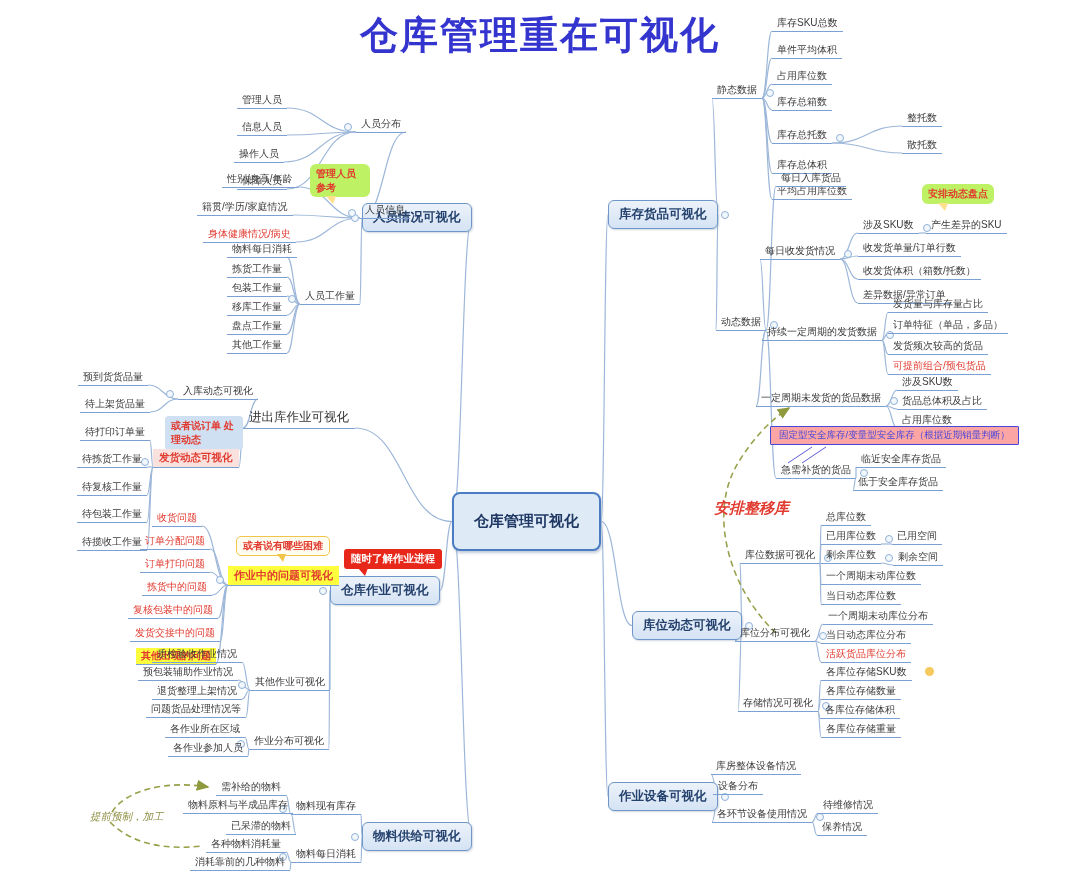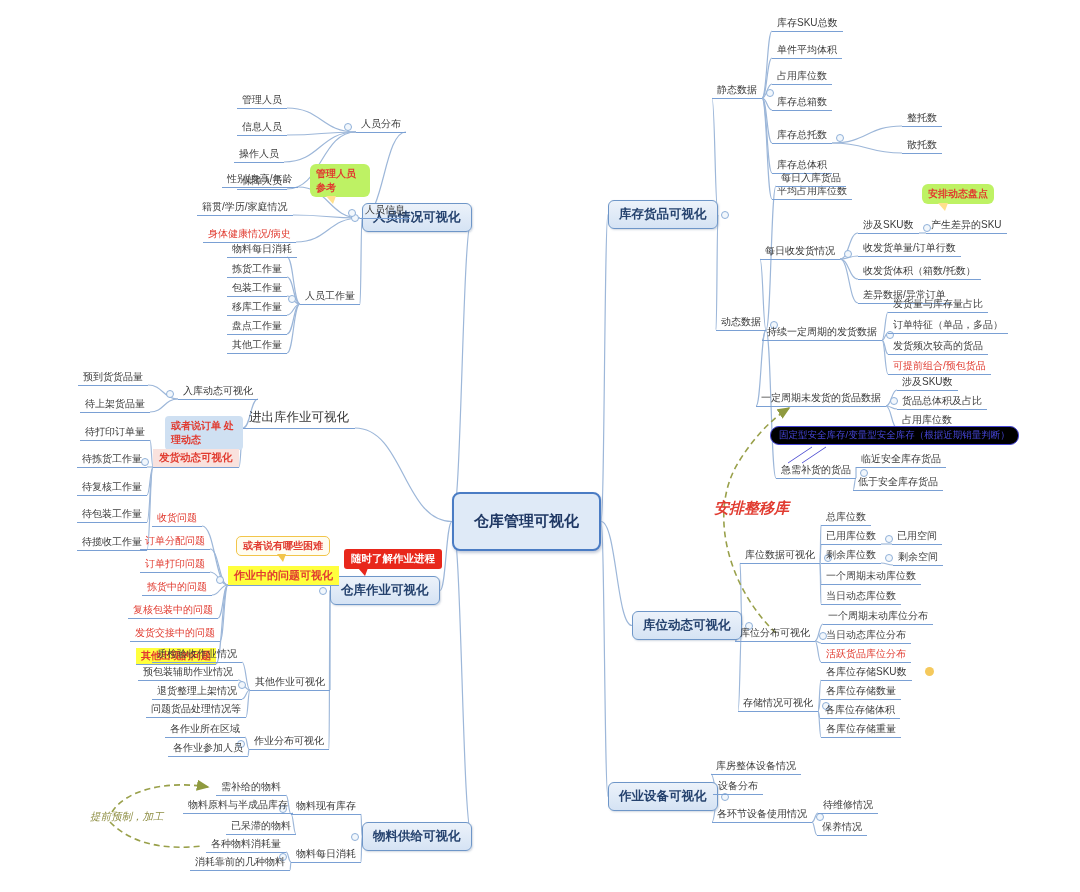--- a/index.html
+++ b/index.html
@@ -37,21 +37,21 @@
   .co-yb{background:#fffdf0;border:1.5px solid #f2c54a;border-radius:5px;color:#e13b30;
         font-weight:bold;font-size:10px;padding:2px 6px;}
   .co-yb::after{content:"";position:absolute;left:40px;bottom:-7px;
         border-left:6px solid transparent;border-right:3px solid transparent;
         border-top:8px solid #f2c54a;}
   .co-r{background:#e8271b;border-radius:3px;color:#fff;font-weight:bold;
         font-size:10.5px;padding:3px 7px;}
   .co-r::after{content:"";position:absolute;left:14px;bottom:-7px;
         border-left:7px solid transparent;border-right:3px solid transparent;
         border-top:8px solid #e8271b;}
-  .note-bl{border:1px solid #4646d8;border-radius:9px;color:#4646d8;background:#000000;
+  .note-bl{border:1px solid #4646d8;border-radius:1px;color:#4646d8;background:#fca5a5;
         font-size:9.5px;padding:2px 8px;}
   .ann-o{color:#8f8f45;font-style:italic;font-size:10.5px;}
   .ann-r{color:#e13b30;font-style:italic;font-size:15px;font-weight:bold;}
   .mkL::before{content:"";position:absolute;left:-12px;bottom:1px;width:6px;height:6px;
         border:1px solid #8fb0d8;border-radius:50%;background:#f2f7fc;}
   .mkR::after{content:"";position:absolute;right:-12px;bottom:1px;width:6px;height:6px;
         border:1px solid #8fb0d8;border-radius:50%;background:#f2f7fc;}
   .bmkL::before{content:"";position:absolute;left:-12px;top:50%;margin-top:-4px;width:6px;height:6px;
         border:1px solid #8fb0d8;border-radius:50%;background:#f2f7fc;}
   .bmkR::after{content:"";position:absolute;right:-12px;top:50%;margin-top:-4px;width:6px;height:6px;
@@ -177,20 +177,21 @@
         <path d="M812,822 C815,822 815,813 818,813" class="wire"></path>
         <path d="M812,822 C814.5,822 814.5,835 817,835" class="wire"></path>
       </g>
     <path class="dash" d="M 112 812 C 125 791,164 780,208 787" marker-end="url(#arrw)"></path>
     <path class="dash" d="M 110 822 C 132 845,168 850,202 846"></path>
     <path class="dash" d="M 776 633 C 732 592,706 516,738 463 C 752 440,770 420,789 408" marker-end="url(#arrw)"></path>
     <path class="note-link" d="M 812 447 L 788 463"></path>
     <path class="note-link" d="M 826 447 L 802 463"></path>
   </svg>
 
+  <div class="title">仓库管理重在可视化</div>
 
   <div id="root" class="n" style="left:452px;top:492px">仓库管理可视化</div>
 
   <div id="b1" class="n bx bmkL" style="left:362px;top:203px">人员情况可视化</div>
   <div id="b1g1" class="n gp mkL" style="left:356px;top:116px">人员分布</div>
   <div id="b1g1i0" class="n it" style="left:237px;top:92px">管理人员</div>
   <div id="b1g1i1" class="n it" style="left:237px;top:119px">信息人员</div>
   <div id="b1g1i2" class="n it" style="left:234px;top:146px">操作人员</div>
   <div id="b1g1i3" class="n it" style="left:237px;top:173px">保障人员</div>
   <div id="c1" class="n co-y" style="left:310px;top:164px;width:48px;white-space:normal">管理人员 参考</div>

